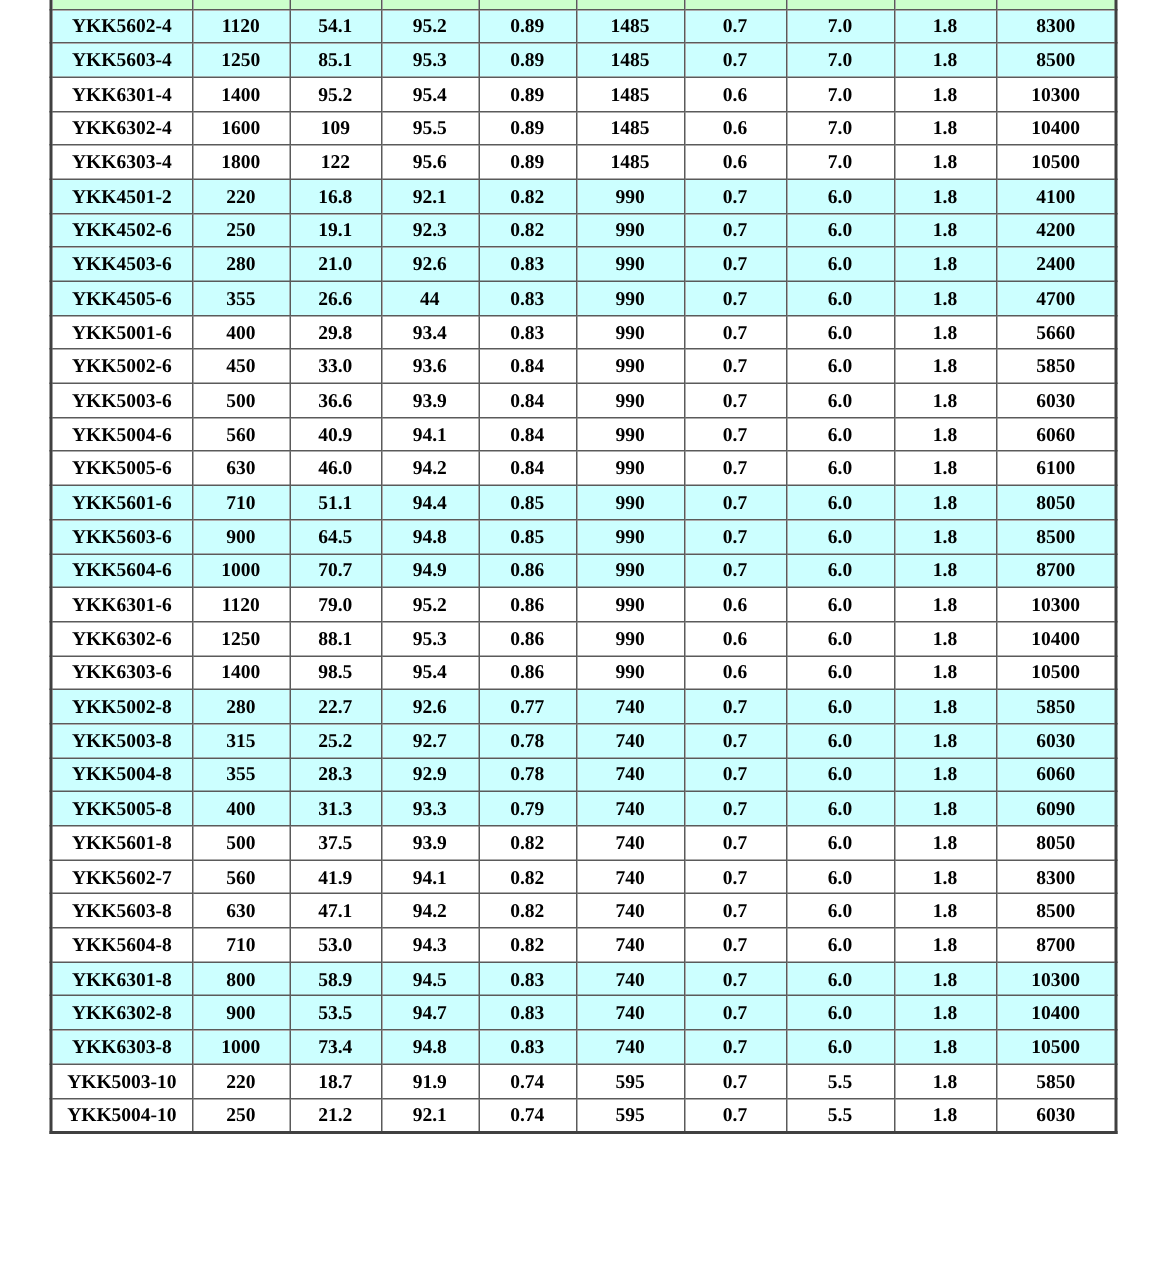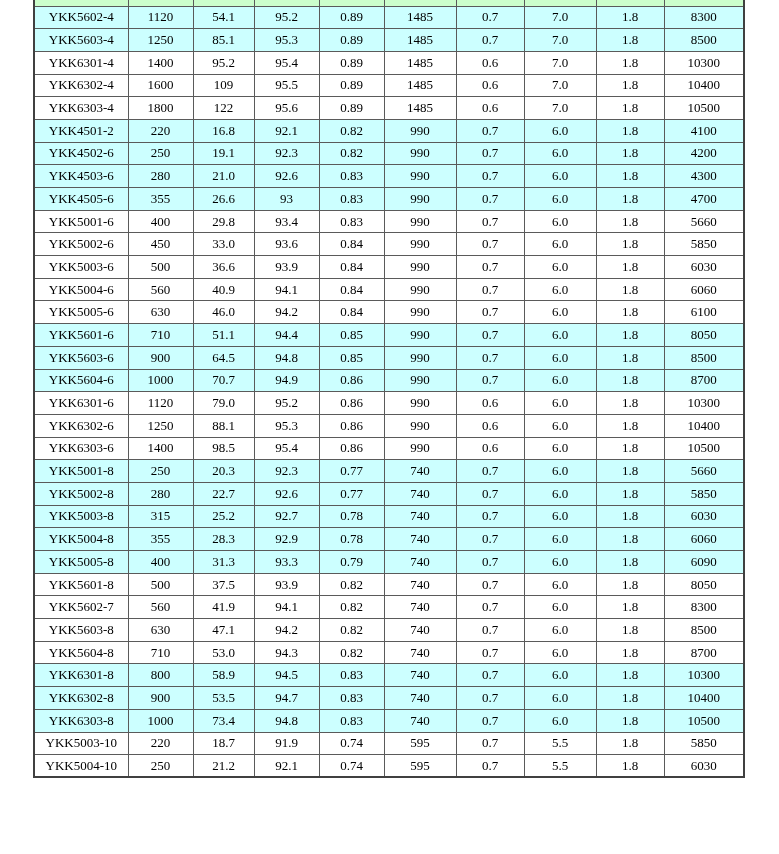--- a/index.html
+++ b/index.html
@@ -9,20 +9,21 @@
     width: 779px;
     height: 854px;
     overflow: hidden;
     font-family: "Liberation Serif", "DejaVu Serif", serif;
   }
   .page {
     position: relative;
     width: 689px;
     height: 854px;
     background: #ffffff;
+    font-weight: bold;
   }
   table.spec-table {
     position: absolute;
     left: 33px;
     top: -2px;               
     border-collapse: collapse;
     table-layout: fixed;
     width: 710px;
     border: 2px solid #404040;
   }
@@ -160,27 +161,27 @@
         <tr class="data-row shade-cyan">
           <td>YKK4503-6</td>
           <td>280</td>
           <td>21.0</td>
           <td>92.6</td>
           <td>0.83</td>
           <td>990</td>
           <td>0.7</td>
           <td>6.0</td>
           <td>1.8</td>
-          <td>4300</td>
+          <td>2400</td>
         </tr>
         <tr class="data-row shade-cyan">
           <td>YKK4505-6</td>
           <td>355</td>
           <td>26.6</td>
-          <td>93</td>
+          <td>44</td>
           <td>0.83</td>
           <td>990</td>
           <td>0.7</td>
           <td>6.0</td>
           <td>1.8</td>
           <td>4700</td>
         </tr>
         <tr class="data-row shade-white">
           <td>YKK5001-6</td>
           <td>400</td>
@@ -305,32 +306,20 @@
           <td>YKK6303-6</td>
           <td>1400</td>
           <td>98.5</td>
           <td>95.4</td>
           <td>0.86</td>
           <td>990</td>
           <td>0.6</td>
           <td>6.0</td>
           <td>1.8</td>
           <td>10500</td>
-        </tr>
-        <tr class="data-row shade-cyan">
-          <td>YKK5001-8</td>
-          <td>250</td>
-          <td>20.3</td>
-          <td>92.3</td>
-          <td>0.77</td>
-          <td>740</td>
-          <td>0.7</td>
-          <td>6.0</td>
-          <td>1.8</td>
-          <td>5660</td>
         </tr>
         <tr class="data-row shade-cyan">
           <td>YKK5002-8</td>
           <td>280</td>
           <td>22.7</td>
           <td>92.6</td>
           <td>0.77</td>
           <td>740</td>
           <td>0.7</td>
           <td>6.0</td>

